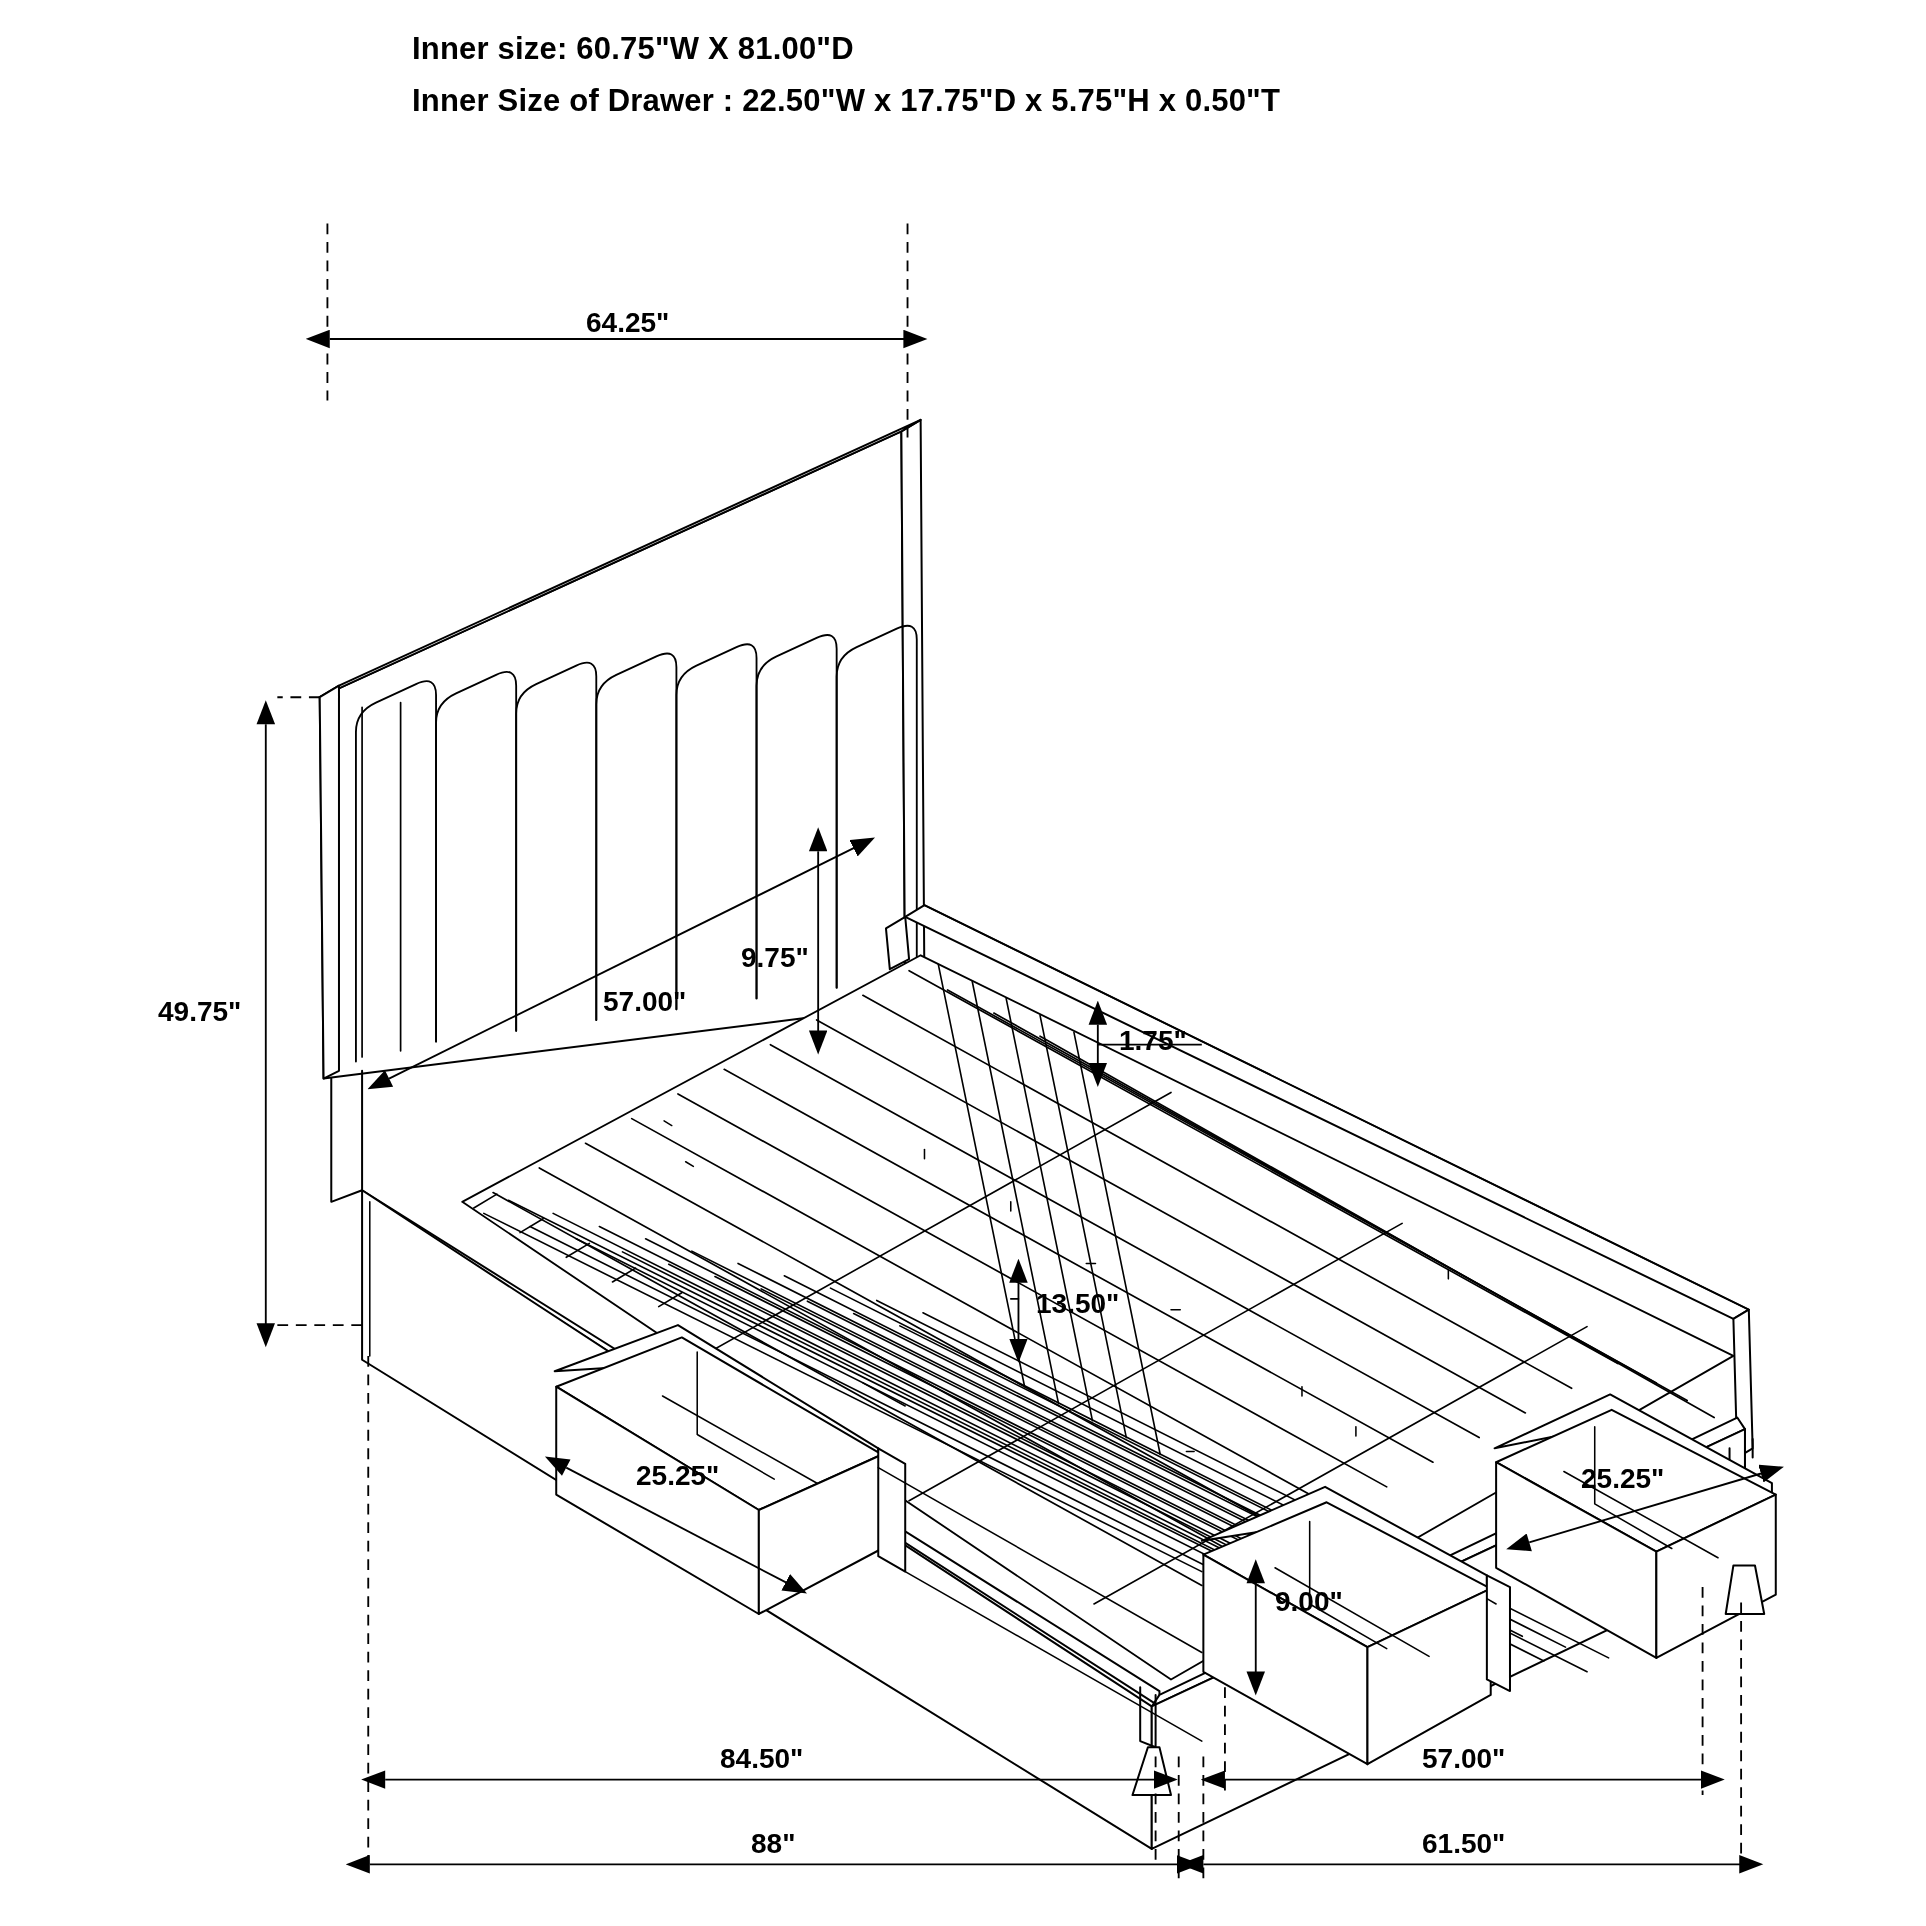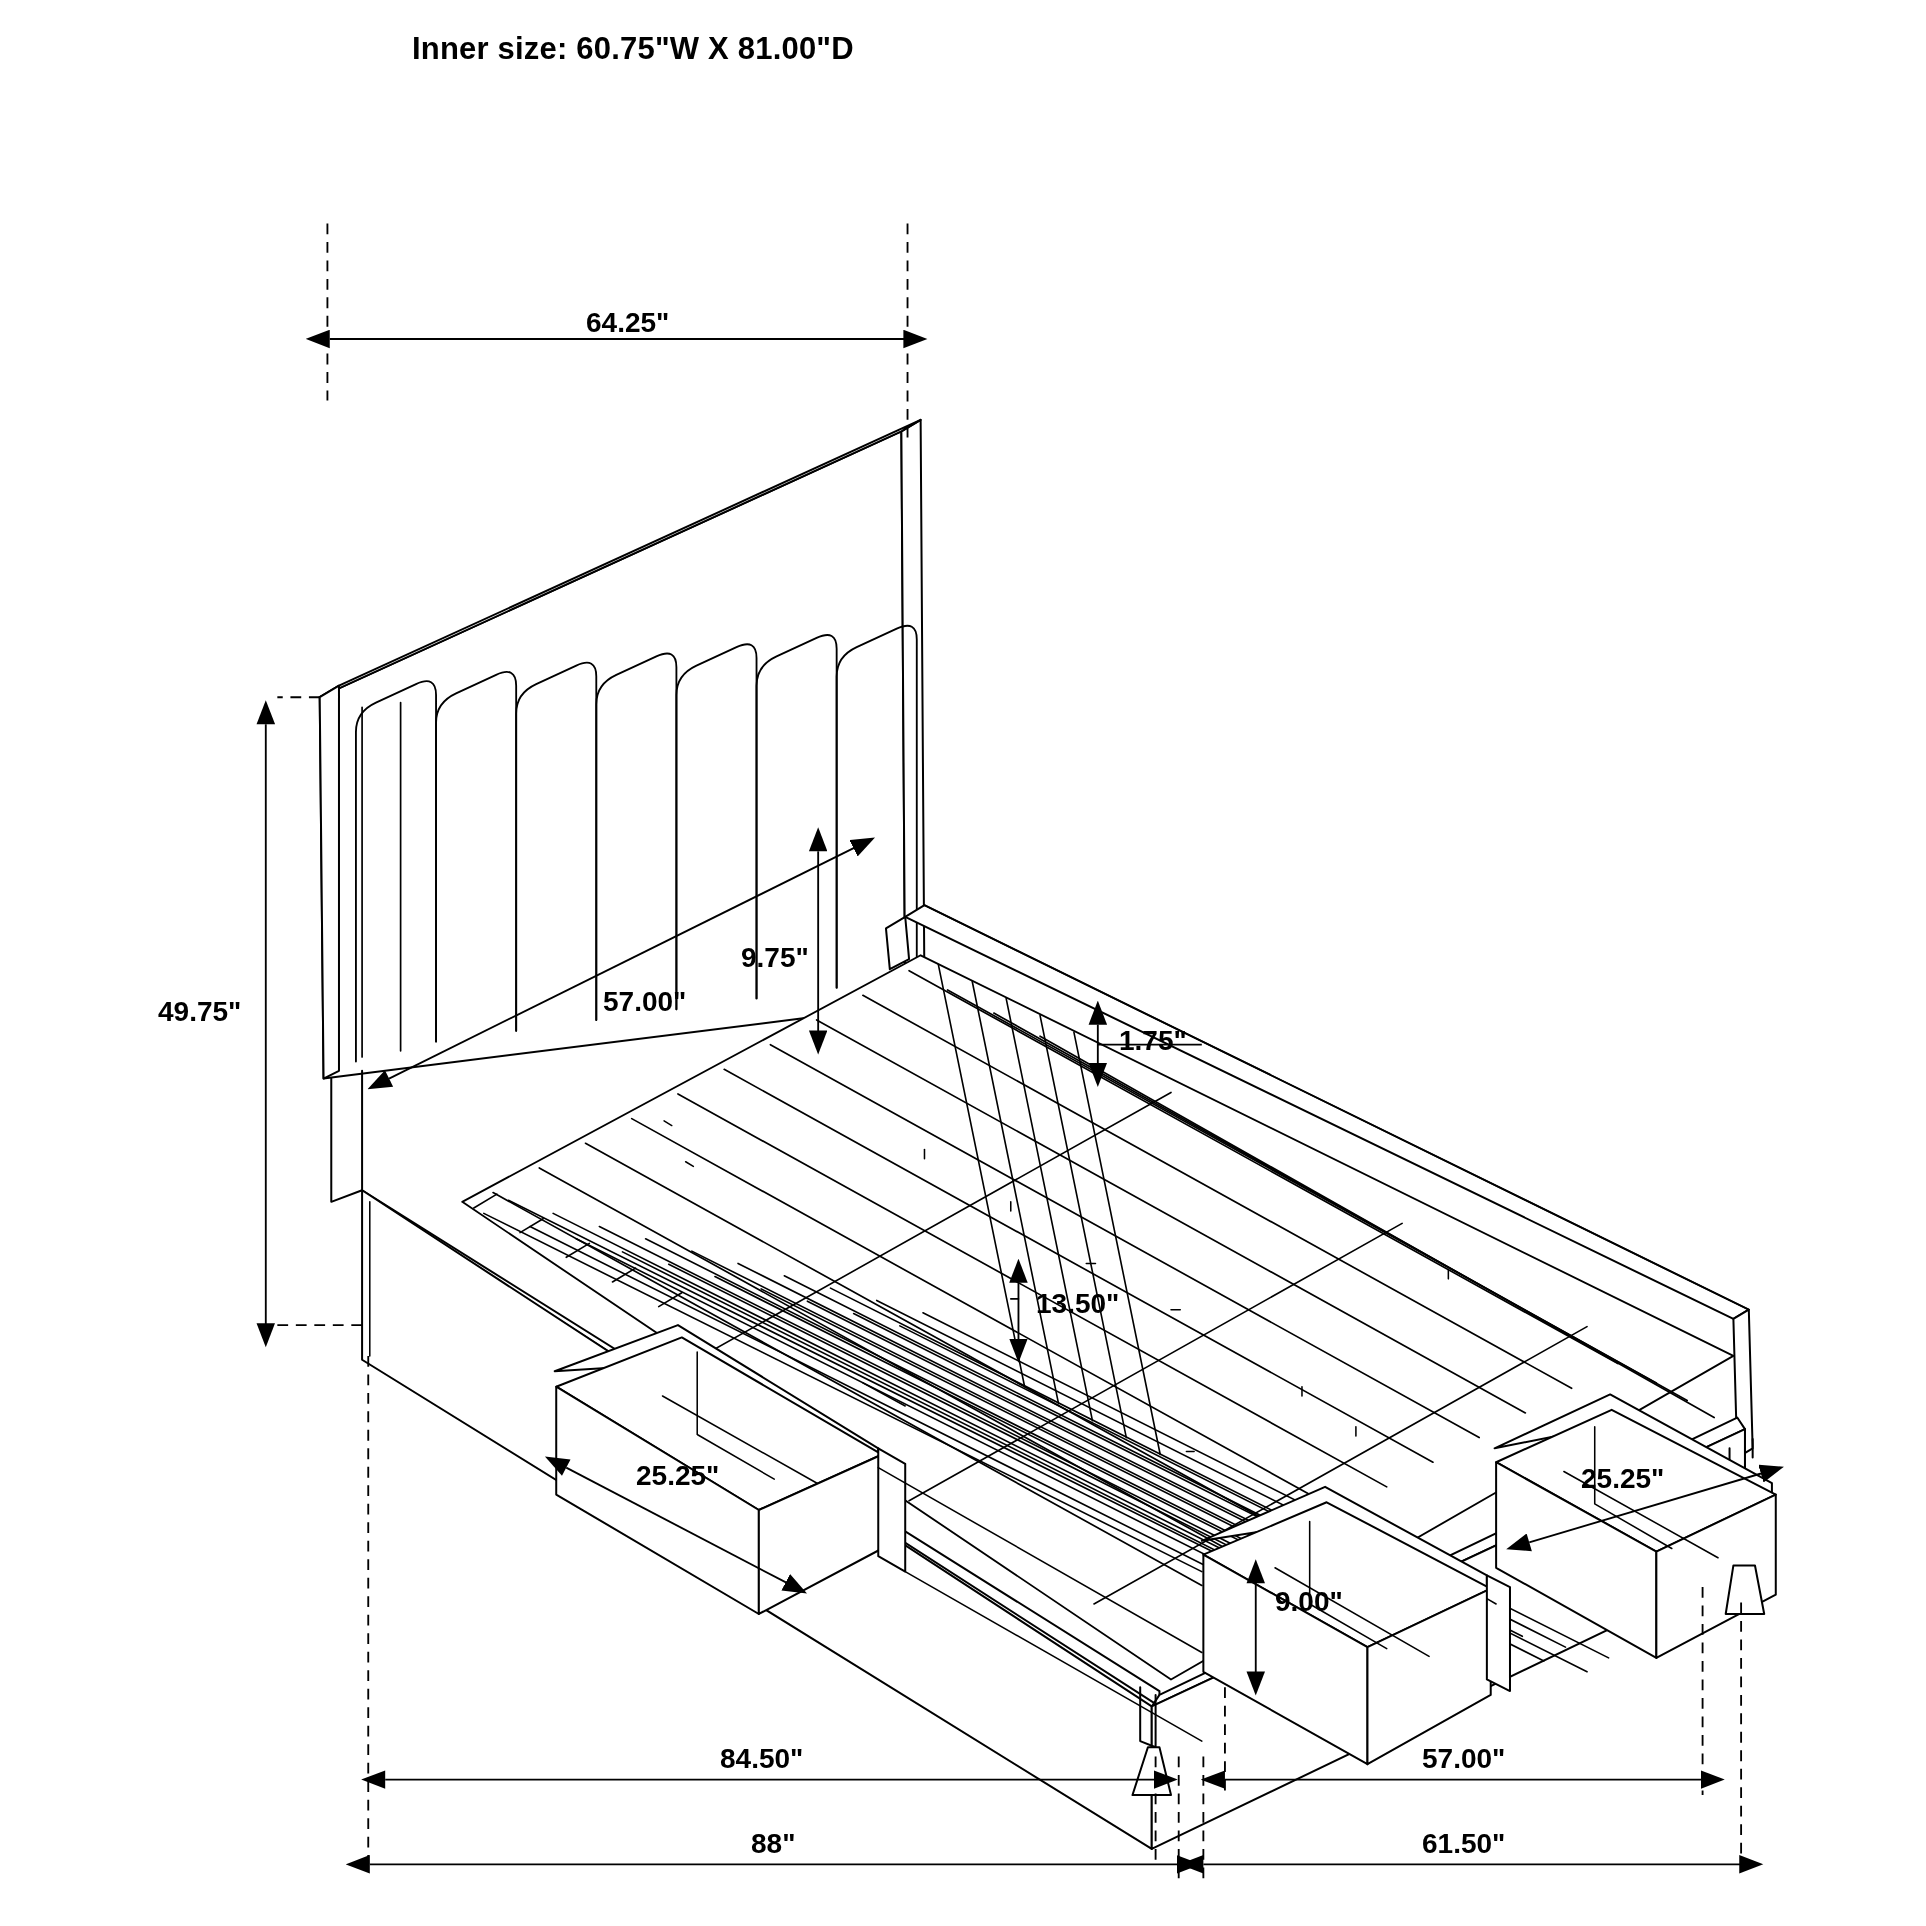--- a/index.html
+++ b/index.html
@@ -10,20 +10,21 @@
   #hdr2{left:412px;top:83px;}
   .dimlabel{position:absolute;font-weight:bold;font-size:28px;white-space:nowrap;}
   svg{position:absolute;left:0;top:0;}
 </style>
 </head>
 <body>
 
 <div id="stage">
 
   <div class="hdr" id="hdr1">Inner size: 60.75"W X 81.00"D</div>
+  <div class="hdr" id="hdr2">Inner Size of Drawer : 22.50"W x 17.75"D x 5.75"H x 0.50"T</div>
 
   <svg width="1926" height="1926" viewBox="0 0 2500 2500">
     <defs>
       <marker id="arrL" markerWidth="16" markerHeight="16" refX="13" refY="5" orient="auto" markerUnits="strokeWidth">
         <path d="M13,0 L0,5 L13,10 z" fill="#000"></path>
       </marker>
       <marker id="arrR" markerWidth="16" markerHeight="16" refX="1" refY="5" orient="auto" markerUnits="strokeWidth">
         <path d="M0,0 L13,5 L0,10 z" fill="#000"></path>
       </marker>
       <g id="nothing"></g>

